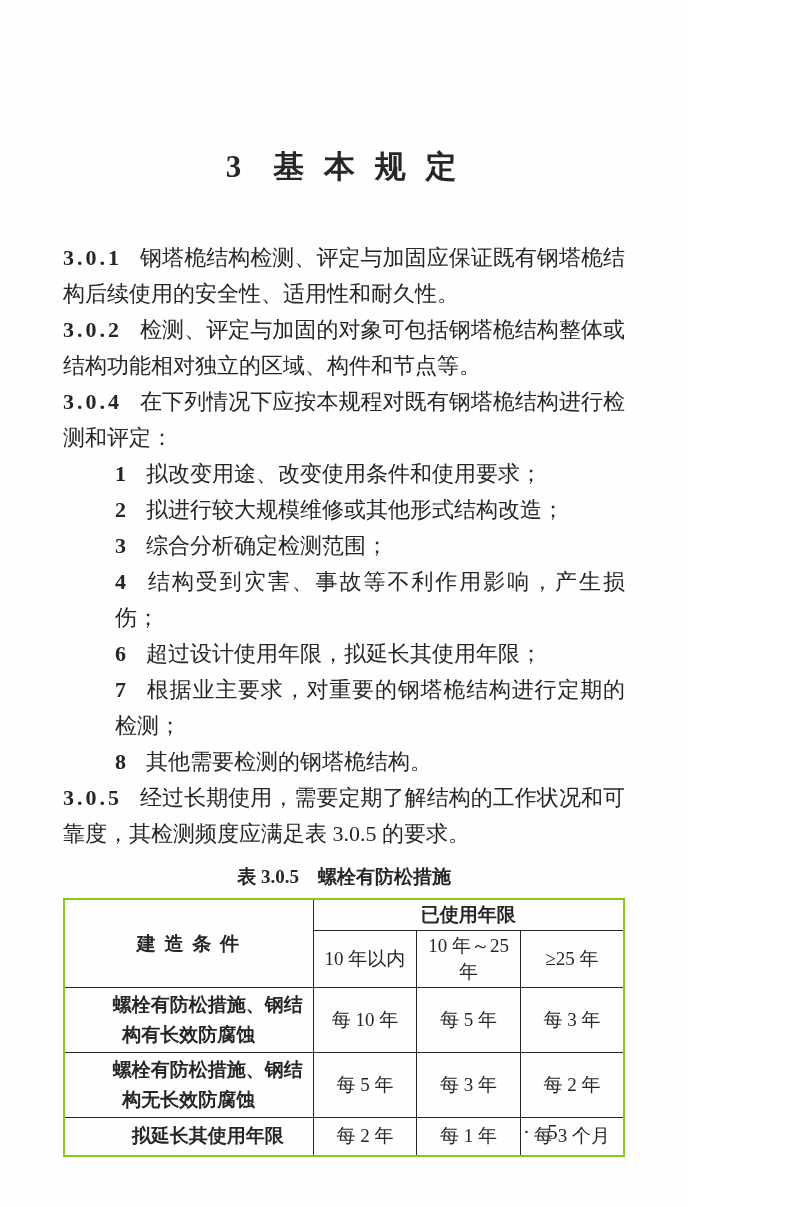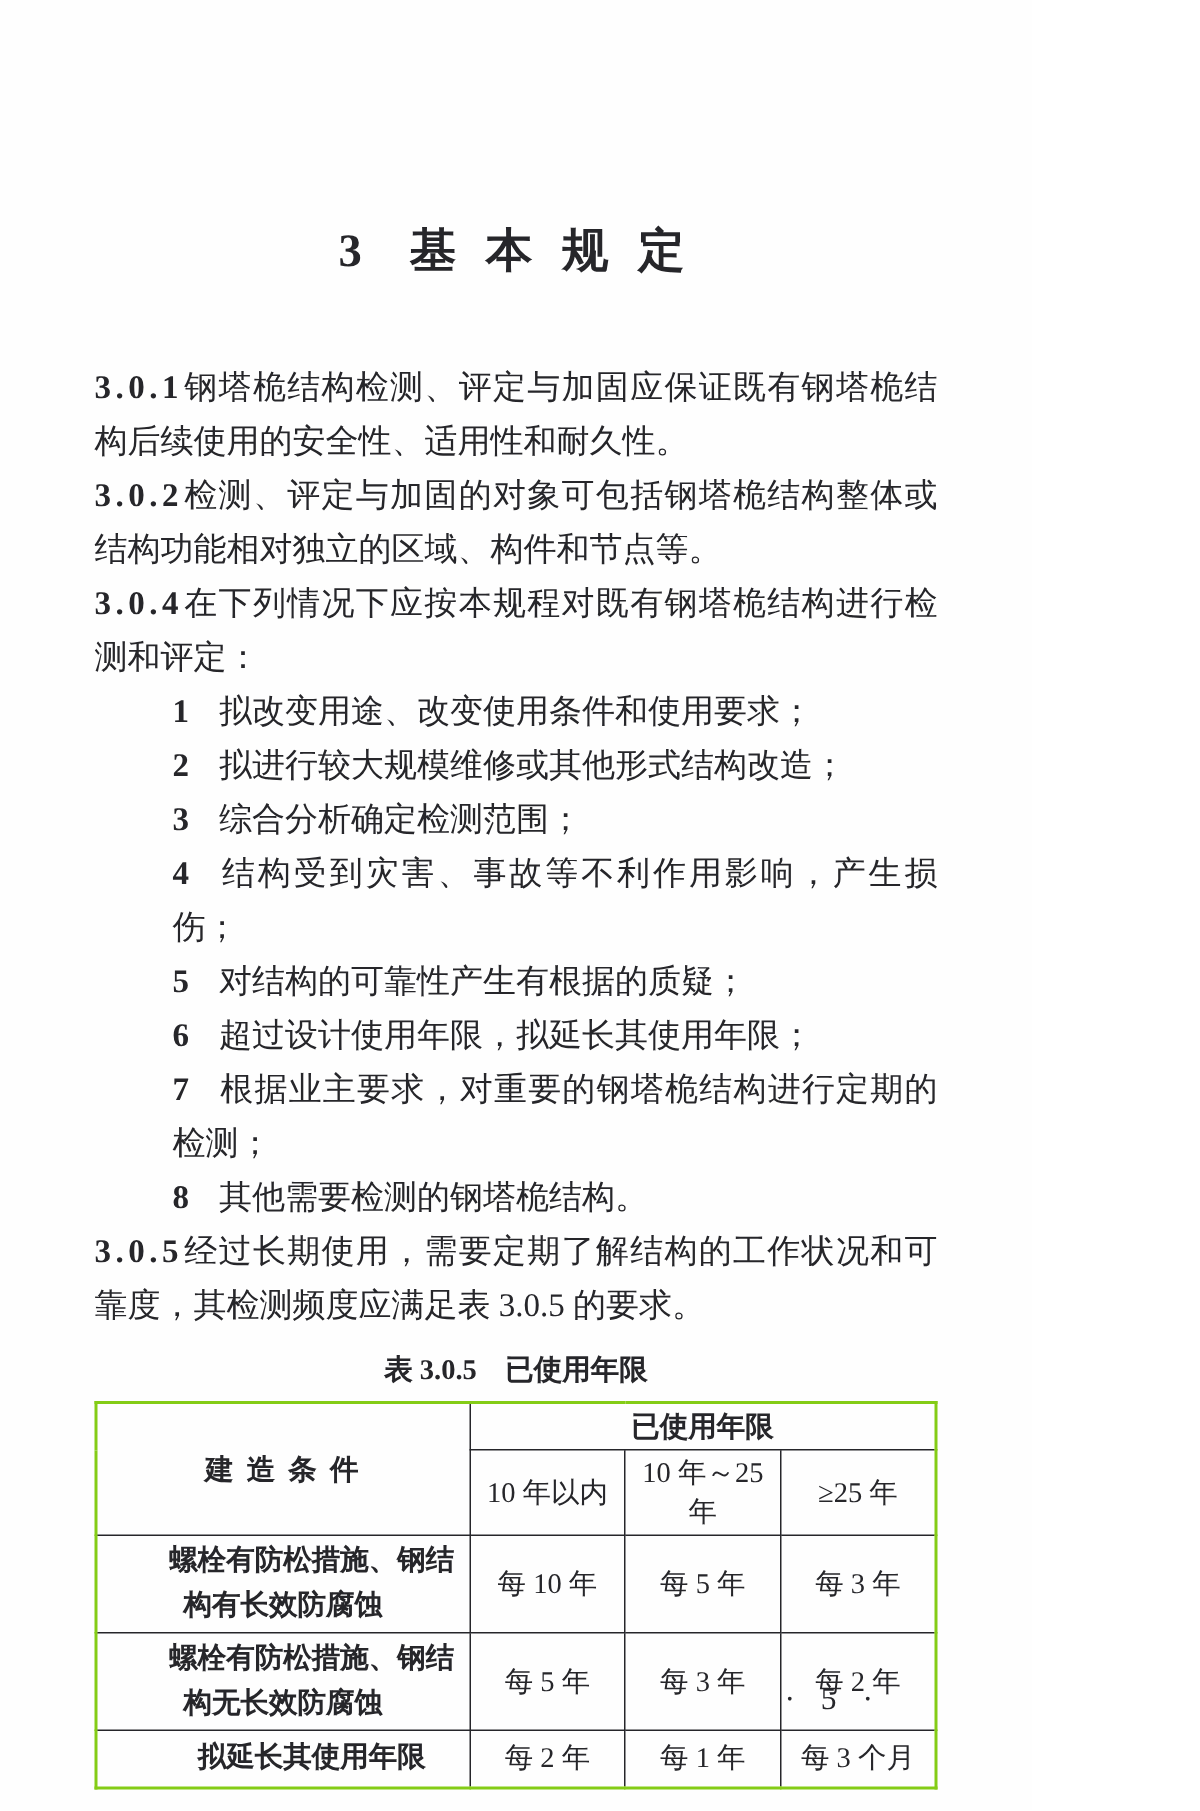--- a/index.html
+++ b/index.html
@@ -38,20 +38,21 @@
     line-height: 36px;
     text-align: justify;
   }
   p.clause {
     margin: 0;
     text-indent: 0;
   }
   .cnum {
     font-weight: bold;
     letter-spacing: 3px;
+    margin-right: 18px;
   }
   p.subitem {
     margin: 0;
     padding-left: 52px;
   }
   .inum {
     font-weight: bold;
     margin-right: 20px;
   }
   .tbl-caption {
@@ -119,30 +120,29 @@
 
     <p class="clause"><span class="cnum">3.0.2</span><span class="ctext">检测、评定与加固的对象可包括钢塔桅结构整体或结构功能相对独立的区域、构件和节点等。</span></p>
 
 
     <p class="clause"><span class="cnum">3.0.4</span><span class="ctext">在下列情况下应按本规程对既有钢塔桅结构进行检测和评定：</span></p>
 
     <p class="subitem"><span class="inum">1</span><span>拟改变用途、改变使用条件和使用要求；</span></p>
     <p class="subitem"><span class="inum">2</span><span>拟进行较大规模维修或其他形式结构改造；</span></p>
     <p class="subitem"><span class="inum">3</span><span>综合分析确定检测范围；</span></p>
     <p class="subitem"><span class="inum">4</span><span>结构受到灾害、事故等不利作用影响，产生损伤；</span></p>
-    <p class="subitem"><span class="inum">5</span><span>对结构的可靠性产生有根据的质疑；</span></p>
     <p class="subitem"><span class="inum">6</span><span>超过设计使用年限，拟延长其使用年限；</span></p>
     <p class="subitem"><span class="inum">7</span><span>根据业主要求，对重要的钢塔桅结构进行定期的检测；</span></p>
     <p class="subitem"><span class="inum">8</span><span>其他需要检测的钢塔桅结构。</span></p>
 
     <p class="clause"><span class="cnum">3.0.5</span><span class="ctext">经过长期使用，需要定期了解结构的工作状况和可靠度，其检测频度应满足表 3.0.5 的要求。</span></p>
 
   </div>
 
-  <p class="tbl-caption">表 3.0.5　已使用年限</p>
+  <p class="tbl-caption">表 3.0.5　螺栓有防松措施</p>
 
   <table class="freq">
     <tbody>
       <tr>
         <td class="c-head" rowspan="2">建 造 条 件</td>
         <td class="g-head" colspan="3">已使用年限</td>
       </tr>
       <tr>
         <td class="sub-head col-y1">10 年以内</td>
         <td class="sub-head col-y2">10 年～25 年</td>

